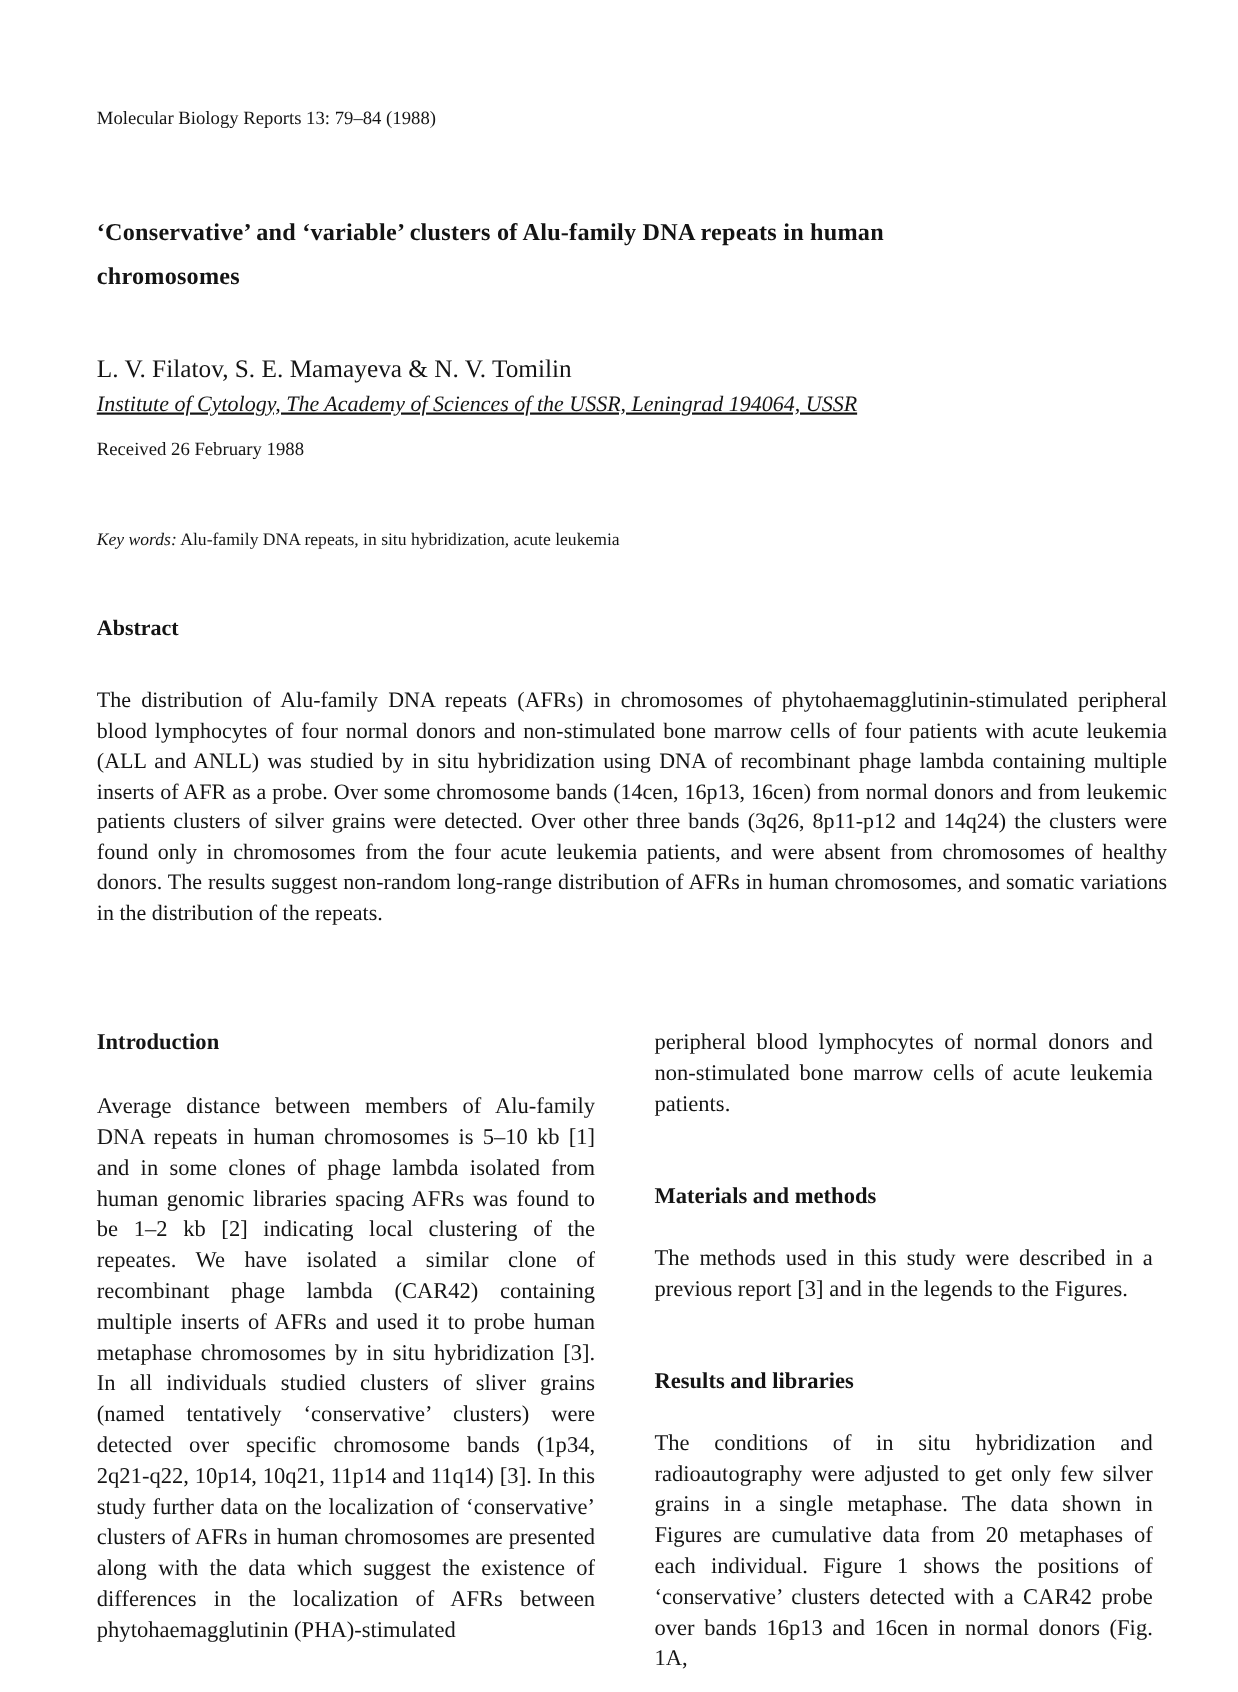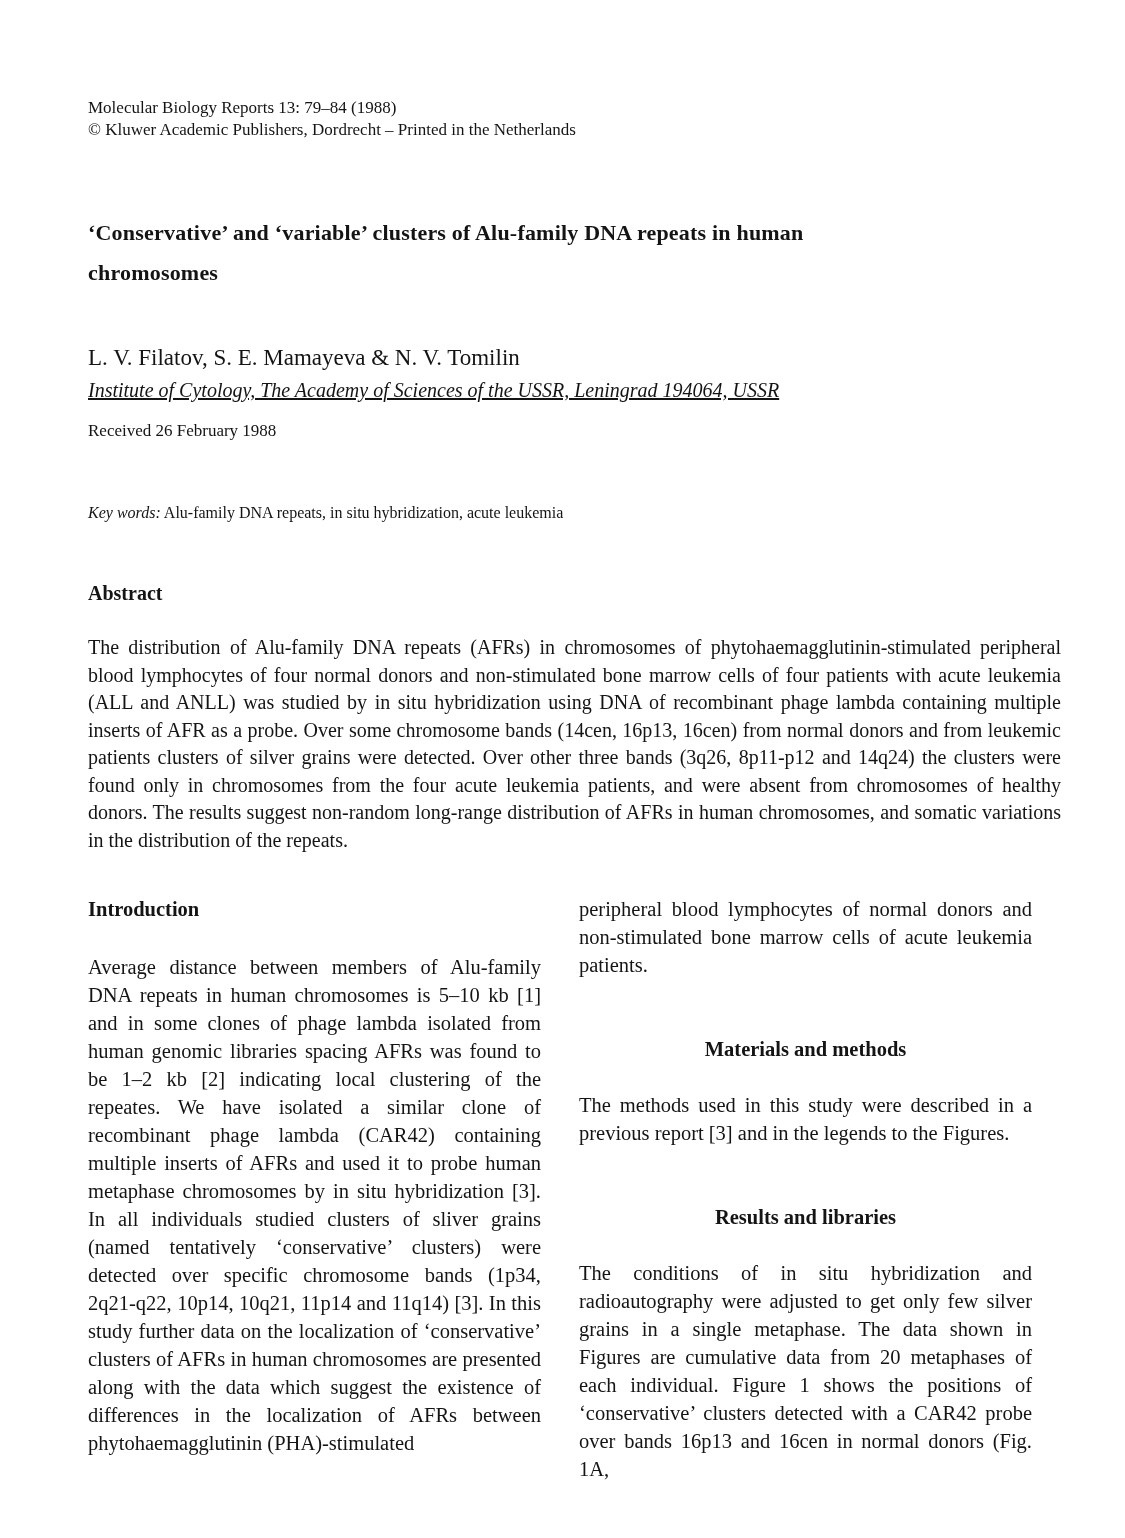--- a/index.html
+++ b/index.html
@@ -57,29 +57,29 @@
   .keywords-label {
     font-style: italic;
   }
   .abstract-heading {
     margin-top: 54px;
     font-size: 20px;
     font-weight: bold;
     line-height: 26px;
   }
   .abstract-body {
-    margin-top: 28px;
+    margin-top: 40px;
     font-size: 20px;
     line-height: 27.5px;
     text-align: justify;
   }
   .columns {
-    margin-top: 41px;
+    margin-top: 90px;
     display: flex;
-    gap: 38px;
+    gap: 54px;
   }
   .col {
     flex: 0 0 453px;
     width: 453px;
     font-size: 20.5px;
     line-height: 28px;
     text-align: justify;
   }
   .sec-heading {
     font-weight: bold;
@@ -89,31 +89,29 @@
     text-align: left;
   }
   .col p {
     margin: 0;
   }
   .col p.before-heading {
     margin-bottom: 56px;
   }
   .col .sec-heading.mid {
     margin-bottom: 28px;
-    text-align: center;
   }
 </style>
 </head>
 <body>
 
 <div class="page">
 
   <div class="journal-header">
     <div>Molecular Biology Reports 13: 79–84 (1988)</div>
-    <div>© Kluwer Academic Publishers, Dordrecht – Printed in the Netherlands</div>
   </div>
 
   <div class="article-title">
     <div class="title-line">‘Conservative’ and ‘variable’ clusters of Alu-family DNA repeats in human</div>
     <div class="title-line">chromosomes</div>
   </div>
 
   <div class="authors-line">L. V. Filatov, S. E. Mamayeva &amp; N. V. Tomilin</div>
 
   <div class="affiliation-line">Institute of Cytology, The Academy of Sciences of the USSR, Leningrad 194064, USSR</div>

